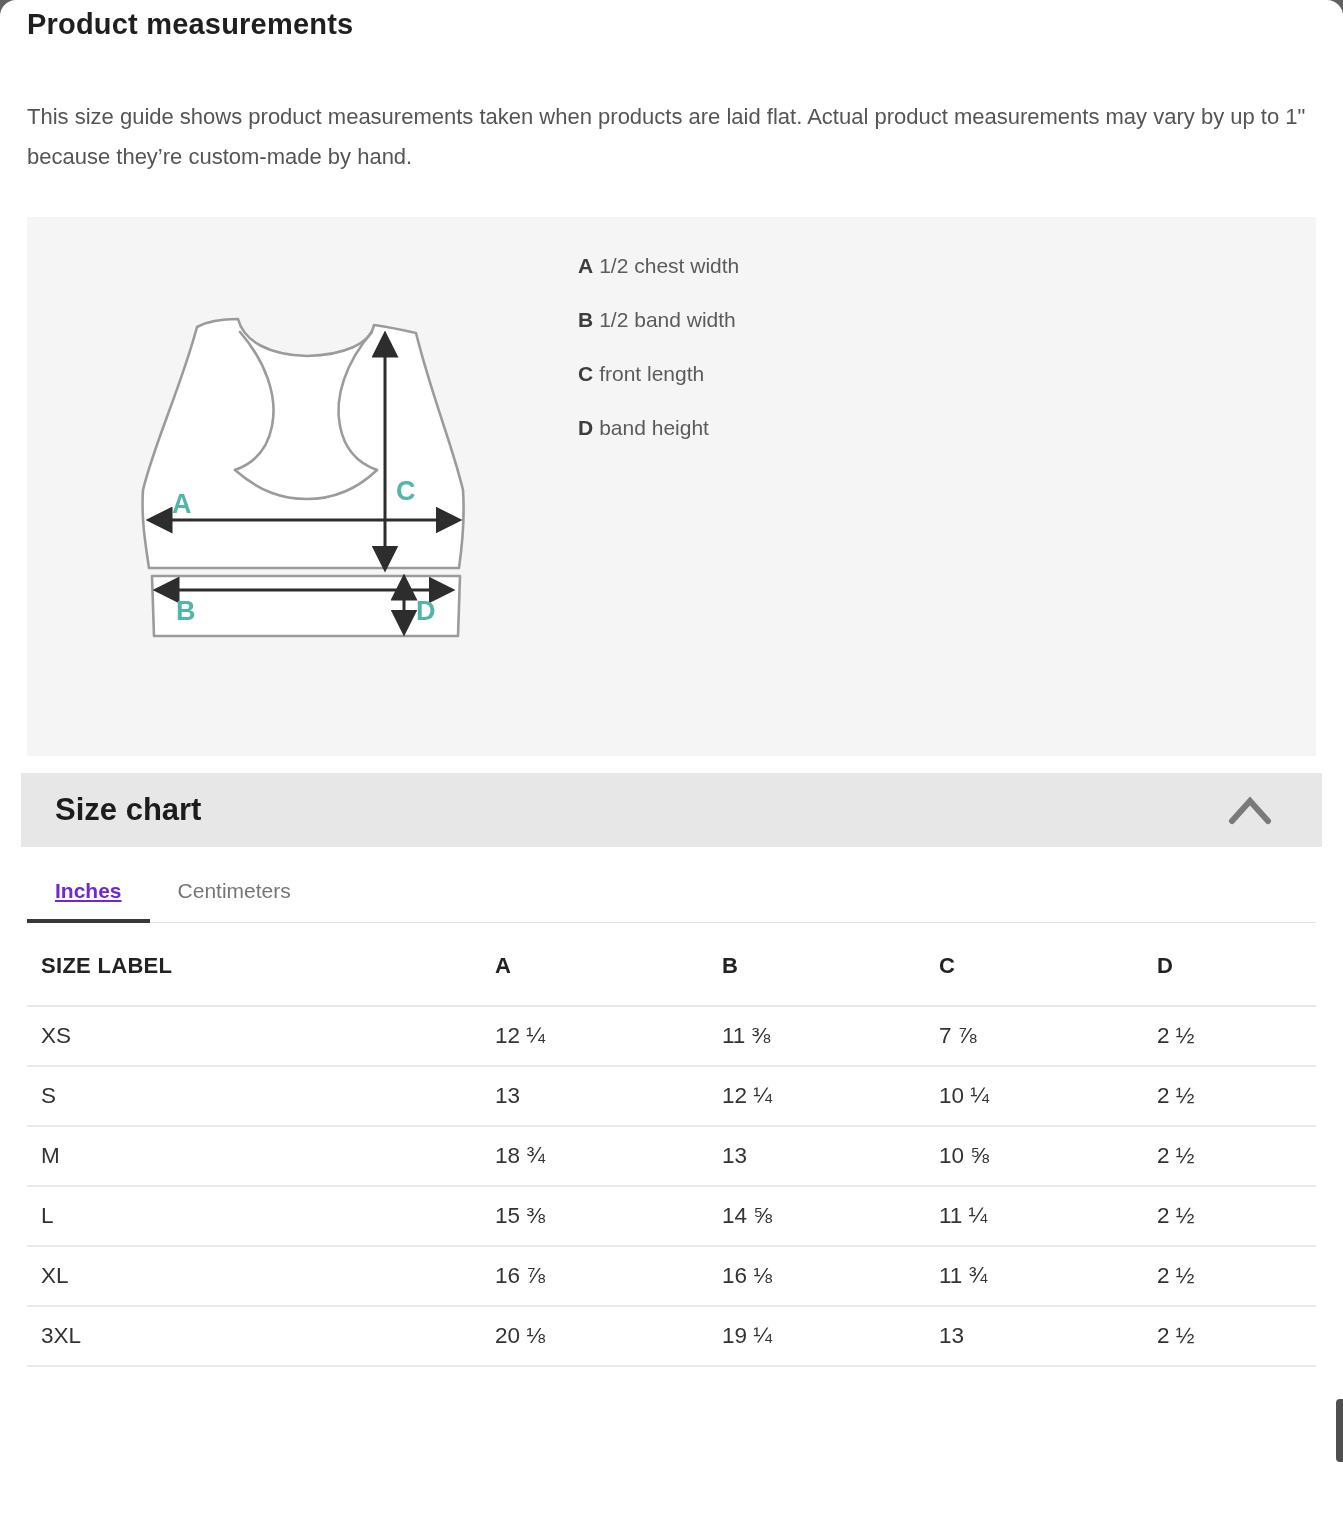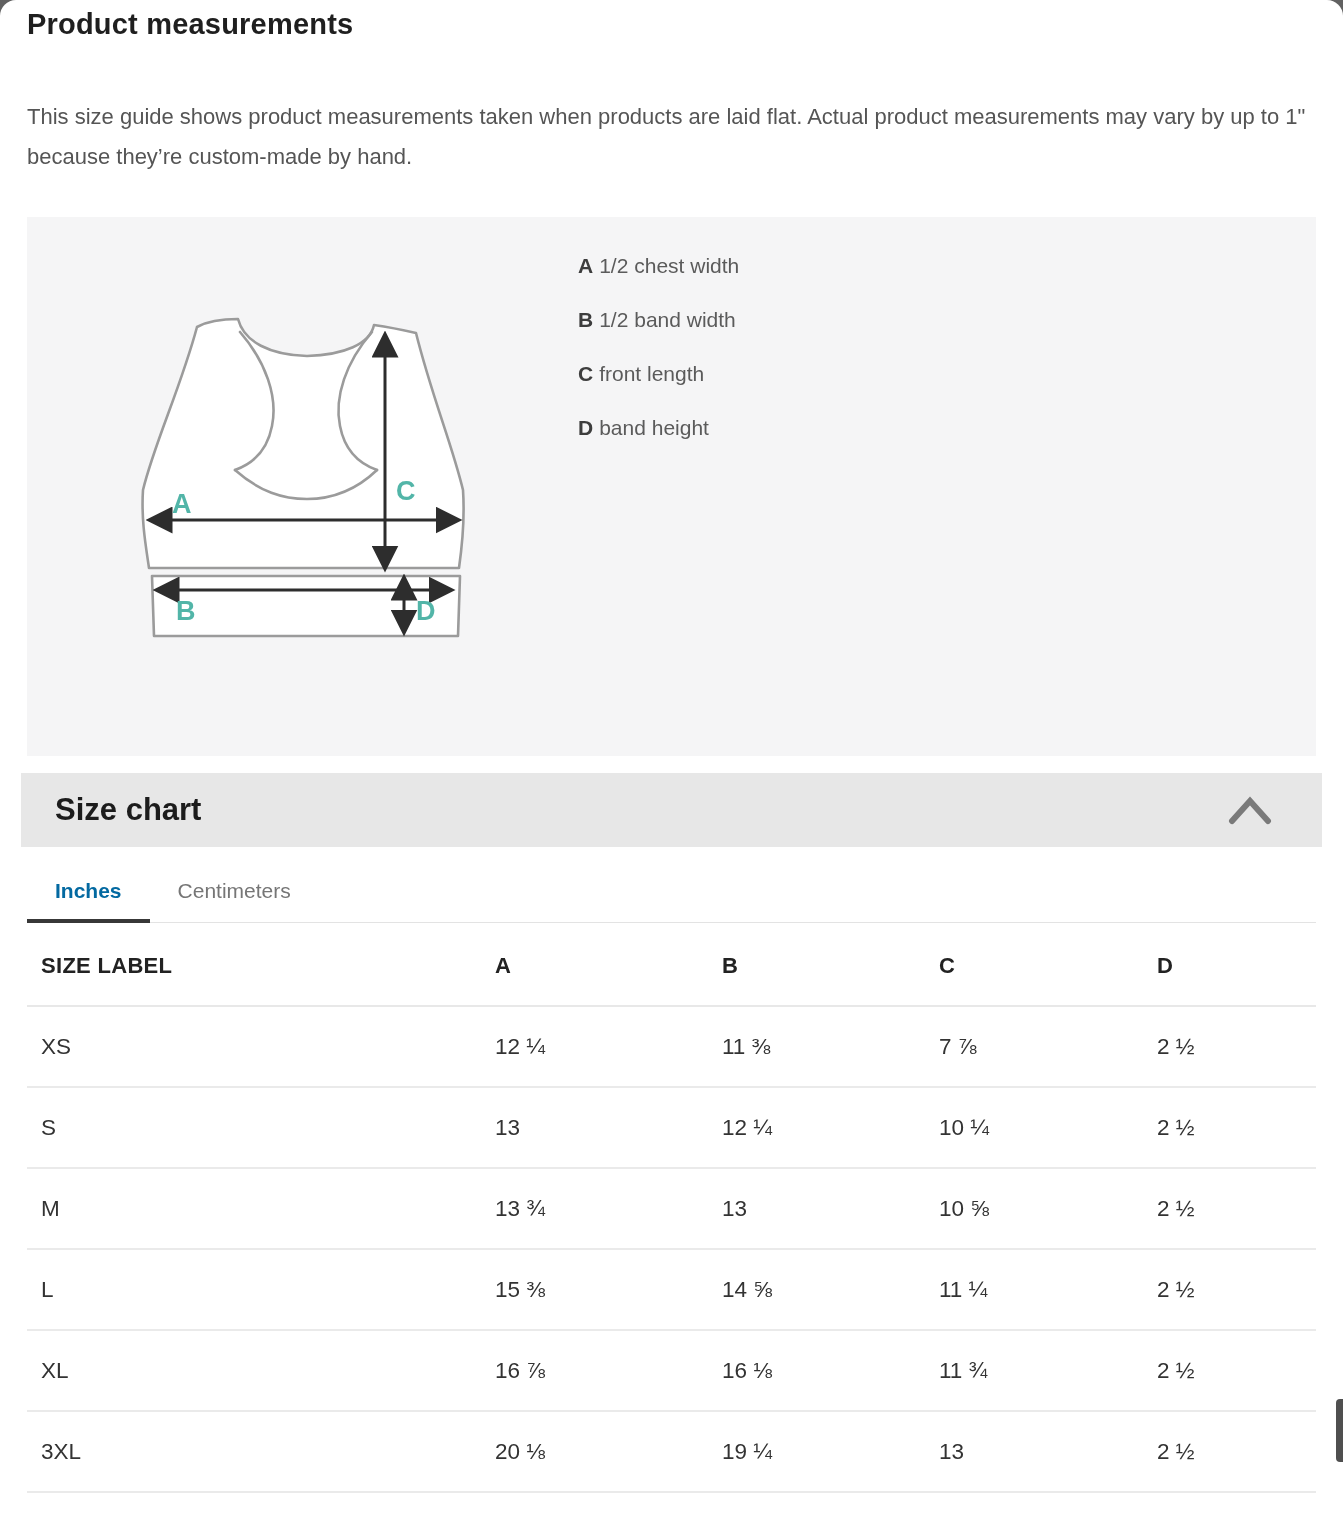--- a/index.html
+++ b/index.html
@@ -58,42 +58,42 @@
     border-bottom:1px solid #e3e3e3;
     padding-top:18px;
   }
   .tab {
     padding:14px 28px 16px 28px;
     font-size:21px; color:#767676;
     border-bottom:4px solid transparent;
     margin-bottom:-1px;
     cursor:pointer;
   }
-  .tab--active { color:#0369a1; font-weight:700; border-bottom-color:#383838; }
+  .tab--active { color:#6d28d9; font-weight:700; border-bottom-color:#383838;text-decoration:underline; }
   
   table.size-table {
     margin:0 27px;
     width:1289px;
     border-collapse:collapse;
     table-layout:fixed;
   }
   col.c-label { width:454px; }
   col.c-a { width:227px; }
   col.c-b { width:217px; }
   col.c-c { width:218px; }
   col.c-d { width:173px; }
   .size-table th {
     text-align:left;
     font-size:22px; font-weight:700; color:#222;
     padding:30px 0 26px 14px;
     border-bottom:2px solid #e8e8e8;
     letter-spacing:.3px;
   }
   .size-table td {
-    height:81px;
+    height:60px;
     vertical-align:middle;
     font-size:22.5px; color:#333;
     padding-left:14px;
     border-bottom:2px solid #eaeaea;
   }
   
   .scroll-thumb {
     position:absolute;
     right:0; top:1399px;
     width:7px; height:63px;
@@ -196,21 +196,21 @@
       </tr>
       <tr>
         <td>S</td>
         <td>13</td>
         <td>12 ¼</td>
         <td>10 ¼</td>
         <td>2 ½</td>
       </tr>
       <tr>
         <td>M</td>
-        <td>13 ¾</td>
+        <td>18 ¾</td>
         <td>13</td>
         <td>10 ⅝</td>
         <td>2 ½</td>
       </tr>
       <tr>
         <td>L</td>
         <td>15 ⅜</td>
         <td>14 ⅝</td>
         <td>11 ¼</td>
         <td>2 ½</td>

